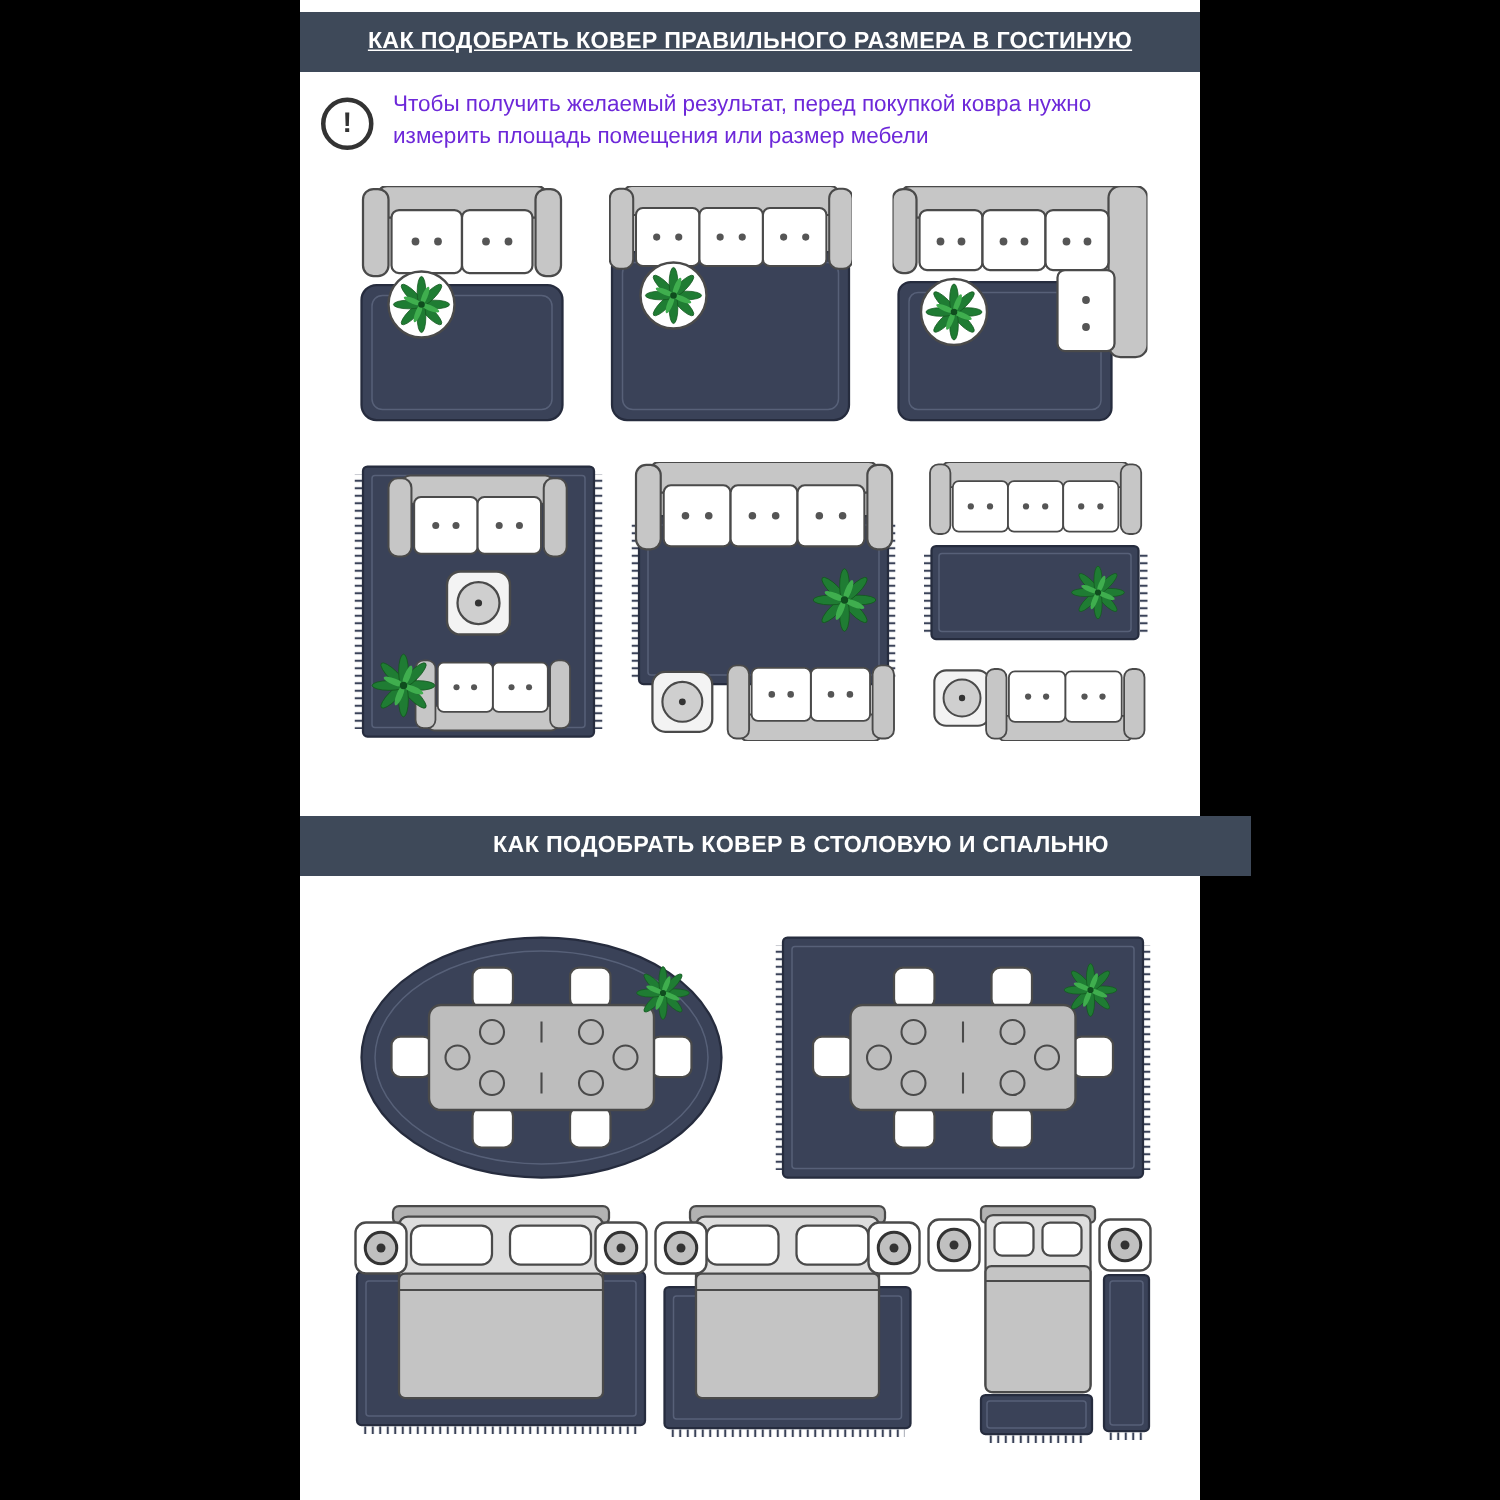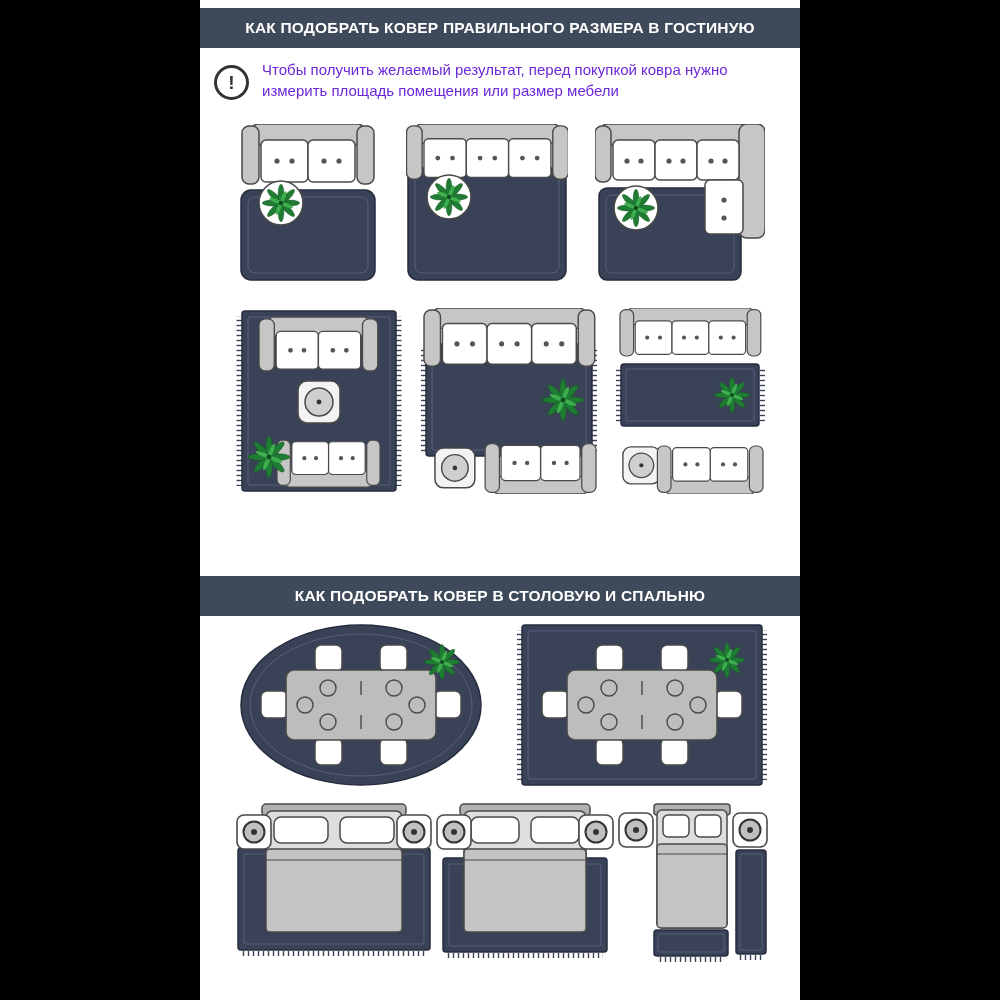--- a/index.html
+++ b/index.html
@@ -2,21 +2,21 @@
 <html><head>
 <meta charset="utf-8">
 <style>
   html,body{margin:0;padding:0;background:#000;}
   .stage{position:relative;width:1000px;height:1000px;background:#000;overflow:hidden;
          font-family:"Liberation Sans",sans-serif;}
   .sheet{position:absolute;left:200px;top:0;width:600px;height:1000px;background:#fff;}
   .section-header{position:absolute;left:0;width:100%;height:40px;background:#3e4959;color:#fff;
          display:flex;align-items:center;justify-content:center;font-weight:700;font-size:15.5px;
          letter-spacing:.2px;text-transform:uppercase;}
-  .hdr1{top:8px;} .hdr2{top:576px;}
+  .hdr1{top:8px;text-decoration:underline;} .hdr2{top:544px;padding-left:34px;}
   .note{position:absolute;top:60px;left:14px;display:flex;gap:13px;align-items:flex-start;}
   .note-icon{flex:0 0 auto;width:29px;height:29px;border:3px solid #333;border-radius:50%;
          display:flex;align-items:center;justify-content:center;font-weight:700;font-size:19px;
          color:#333;margin-top:5px;}
   .note-text{margin:0;font-size:15px;line-height:1.38;color:#6d28d9;width:472px;}
   .row{position:absolute;display:flex;justify-content:space-between;}
   .row1{top:124px;left:38px;width:527px;}
   .row2{top:308px;left:36px;width:531px;}
   .rowD{top:622px;left:38px;width:529px;}
   .rowB{top:802px;left:36px;width:532px;}

